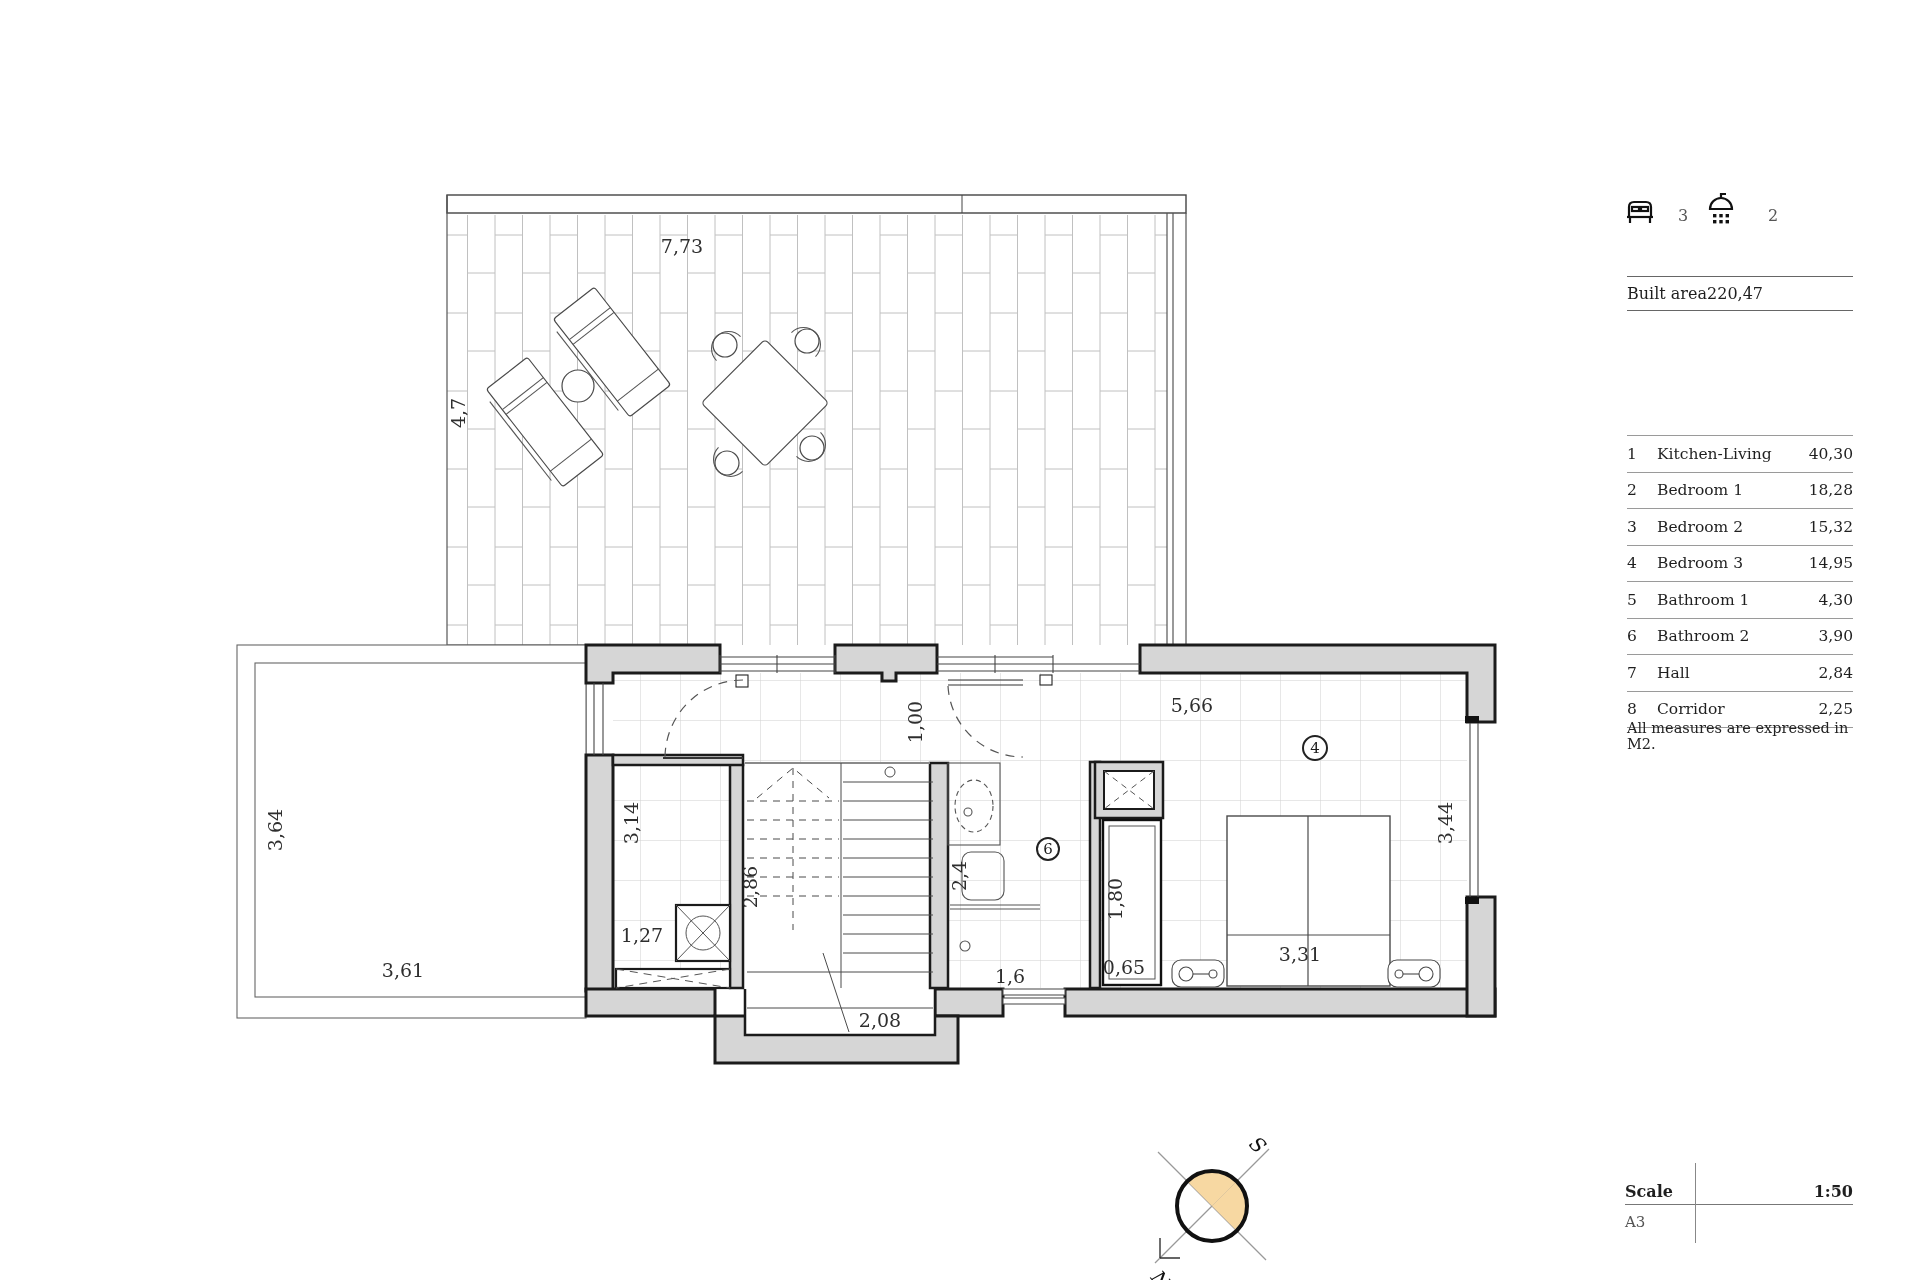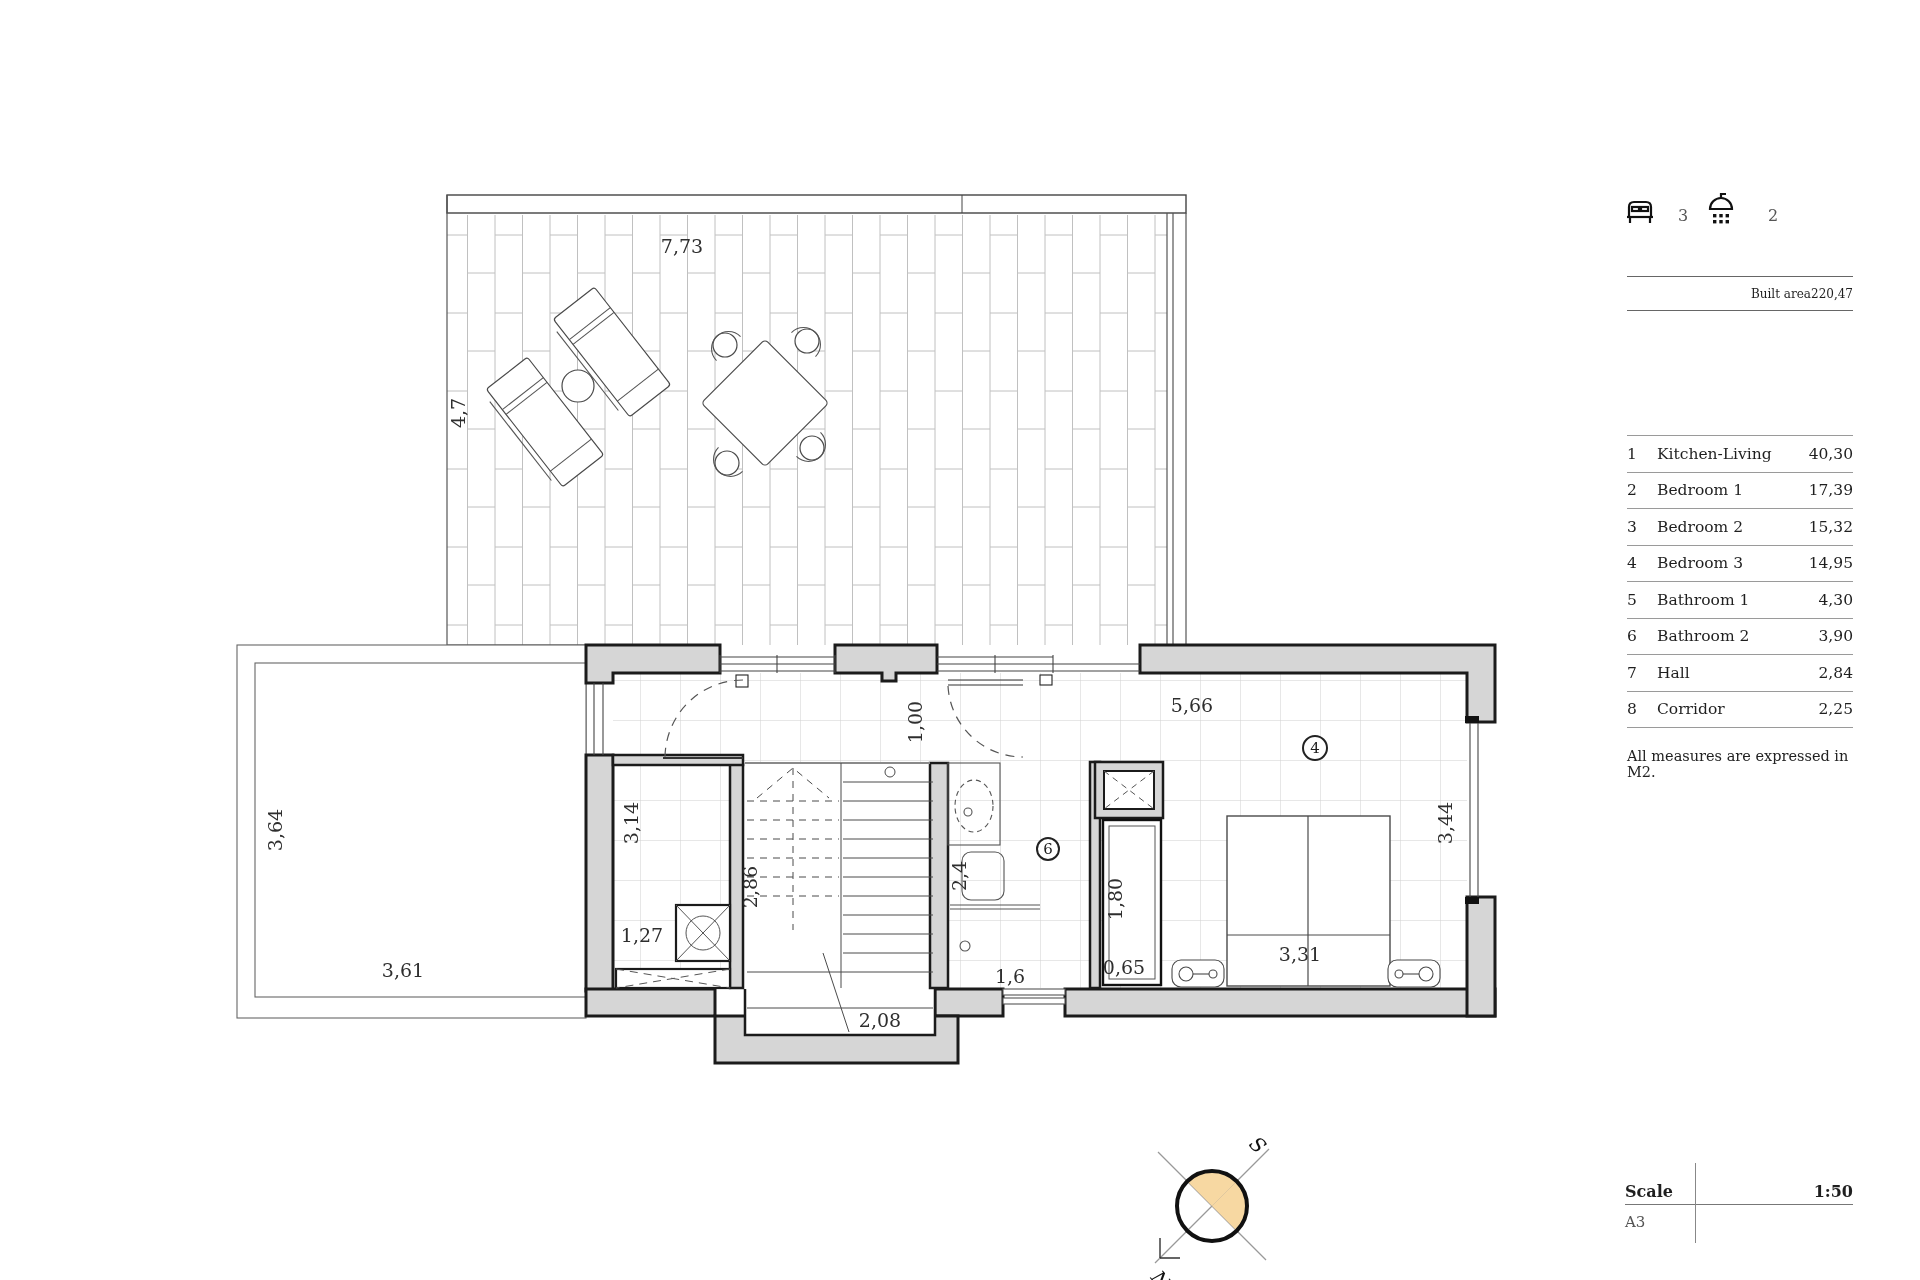--- a/index.html
+++ b/index.html
@@ -6,22 +6,22 @@
   .canvas{position:relative;width:1920px;height:1280px;background:#ffffff;
           font-family:"DejaVu Serif",serif;overflow:hidden;}
   svg text{font-family:"DejaVu Serif",serif;}
   .dim{font-size:19px;fill:#2e2e2e;}
   .marker-txt{font-size:15px;fill:#1c1c1c;}
   .wall{fill:var(--wall,#d6d6d6);stroke:var(--line,#1b1b1b);stroke-width:3;stroke-linejoin:miter;}
   .stub{fill:var(--wall,#d6d6d6);stroke:var(--line,#1b1b1b);stroke-width:2.5;}
   .thin{stroke:#555;fill:none;stroke-width:1.1;}
   .furn{stroke:#4a4a4a;fill:#ffffff;stroke-width:1.2;}
   .panel-abs{position:absolute;color:#1f1f1f;}
-  .ba-row{display:flex;justify-content:flex-end;align-items:center;height:33px;
-          border-top:1.5px solid #666;border-bottom:1.5px solid #666;font-size:12px;}
+  .ba-row{display:flex;justify-content:flex-start;align-items:center;height:33px;
+          border-top:1.5px solid #666;border-bottom:1.5px solid #666;font-size:16px;}
   .rt{border-top:1px solid #9a9a9a;}
   .rt-row{display:flex;align-items:center;height:35.5px;border-bottom:1px solid #9a9a9a;
           font-size:15.5px;color:#1f1f1f;}
   .rt-num{width:30px;}
   .rt-name{flex:1;}
   .rt-area{text-align:left;}
   .note{font-size:14.5px;color:#222;}
   .scale-row{display:flex;justify-content:space-between;align-items:center;height:26px;
              border-bottom:1px solid #777;font-size:16px;font-weight:600;}
   .a3{font-size:15px;color:#555;}
@@ -320,21 +320,21 @@
 
   <div class="panel-abs rt" style="left:1627px;top:435px;width:226px;">
     <div class="rt-row">
       <span class="rt-num">1</span>
       <span class="rt-name">Kitchen-Living</span>
       <span class="rt-area">40,30</span>
     </div>
     <div class="rt-row">
       <span class="rt-num">2</span>
       <span class="rt-name">Bedroom 1</span>
-      <span class="rt-area">17,39</span>
+      <span class="rt-area">18,28</span>
     </div>
     <div class="rt-row">
       <span class="rt-num">3</span>
       <span class="rt-name">Bedroom 2</span>
       <span class="rt-area">15,32</span>
     </div>
     <div class="rt-row">
       <span class="rt-num">4</span>
       <span class="rt-name">Bedroom 3</span>
       <span class="rt-area">14,95</span>
@@ -354,21 +354,21 @@
       <span class="rt-name">Hall</span>
       <span class="rt-area">2,84</span>
     </div>
     <div class="rt-row">
       <span class="rt-num">8</span>
       <span class="rt-name">Corridor</span>
       <span class="rt-area">2,25</span>
     </div>
   </div>
 
-  <div class="panel-abs note" style="left:1627px;top:748px;width:240px;">All measures are expressed in M2.</div>
+  <div class="panel-abs note" style="left:1627px;top:720px;width:240px;">All measures are expressed in M2.</div>
 
   <div class="panel-abs scale-row" style="left:1625px;top:1178px;width:228px;">
     <span>Scale</span>
     <span>1:50</span>
   </div>
   <div class="panel-abs a3" style="left:1625px;top:1213px;width:228px;">A3</div>
   <div class="vline" style="left:1695px;top:1163px;height:80px;"></div>
 
 </div>
 

